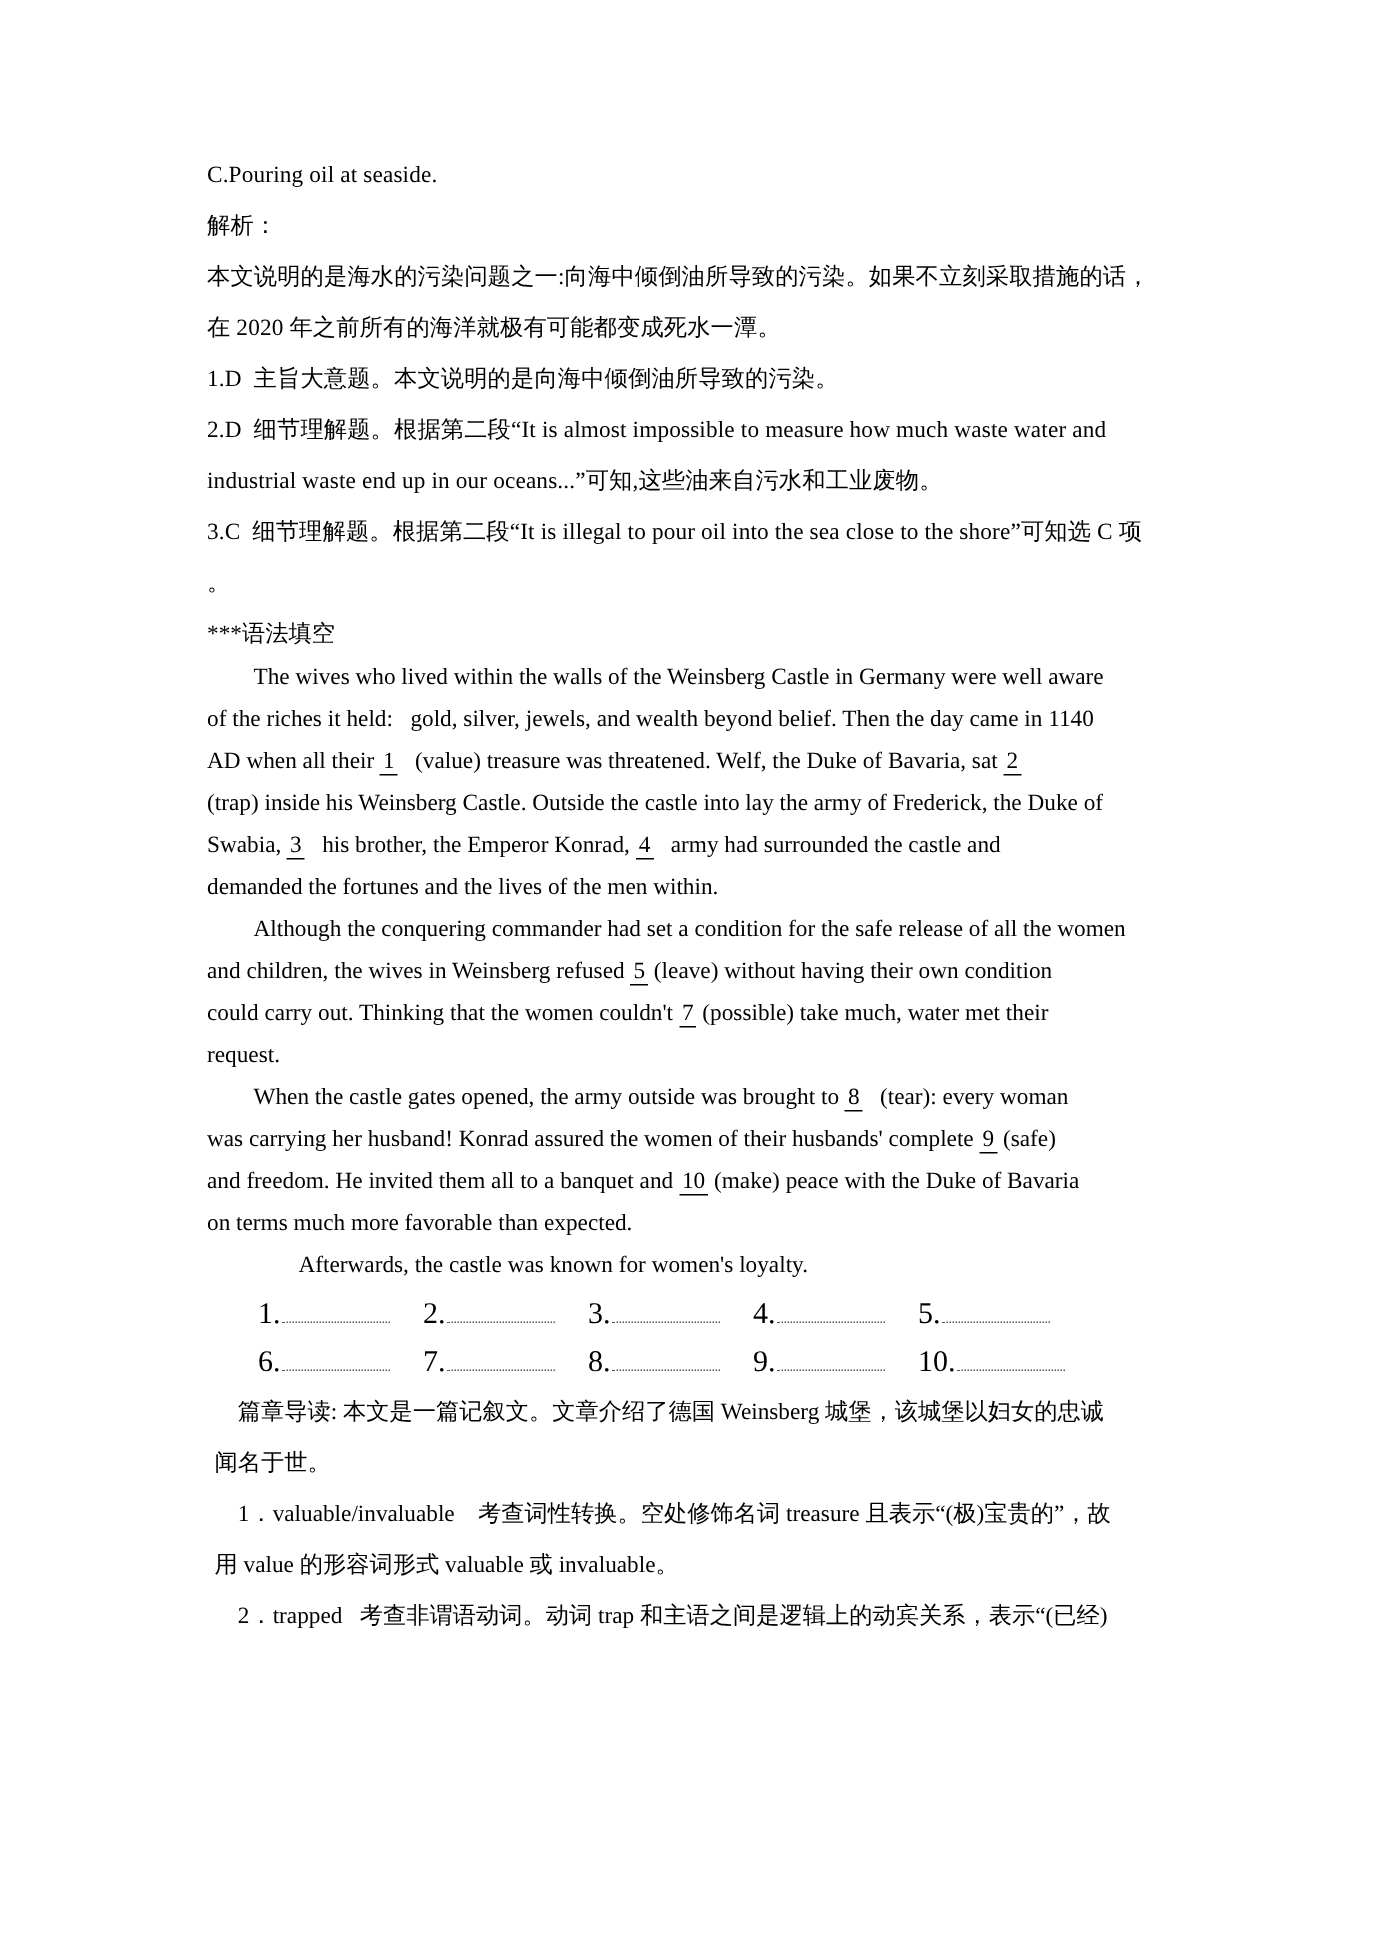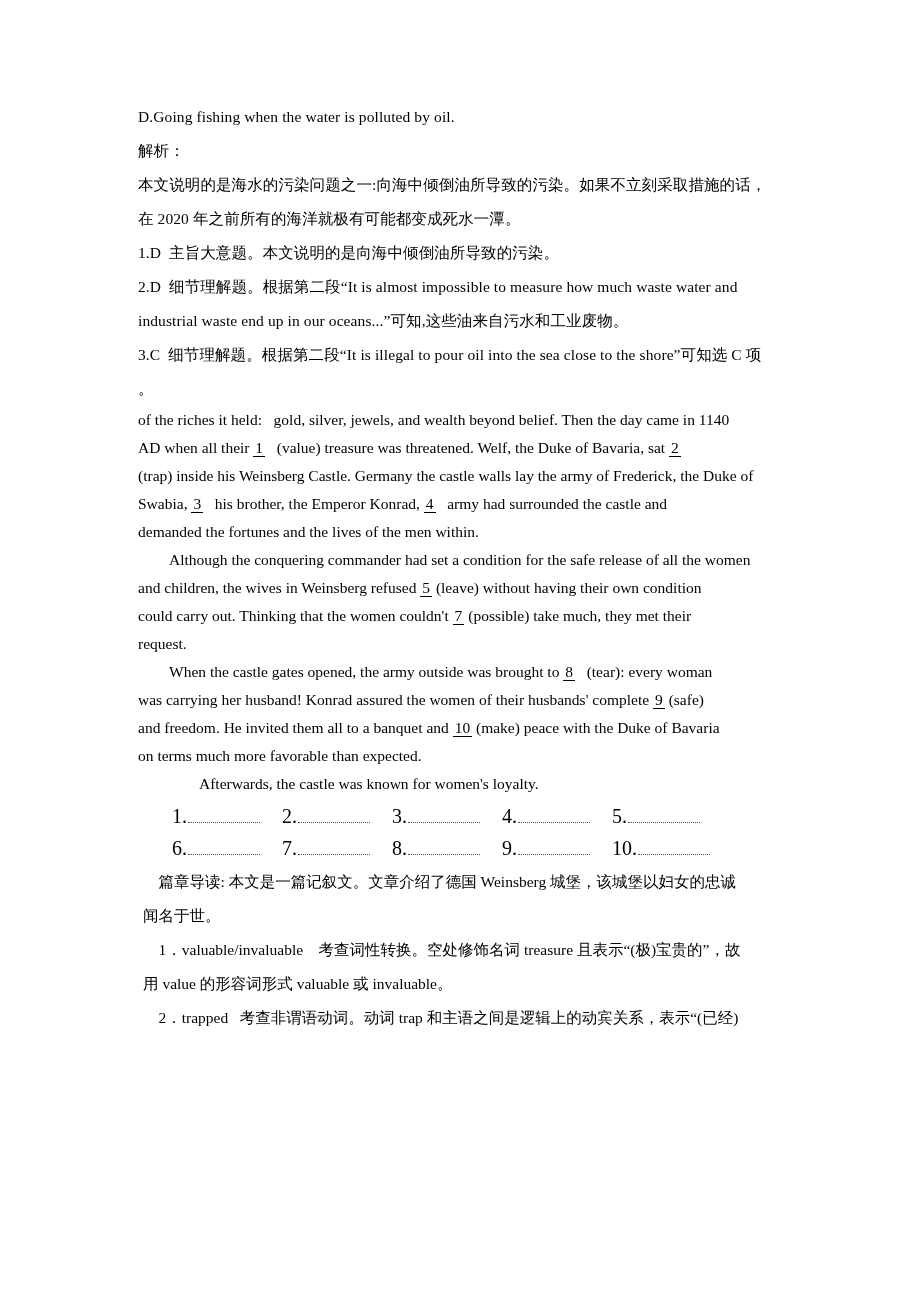--- a/index.html
+++ b/index.html
@@ -95,44 +95,46 @@
     text-align: justify;
     white-space: pre-wrap;
   }
 </style>
 </head>
 <body>
 
 <div class="page">
   <div class="content">
 
-    <p class="loose-line">D.Going fishing when the water is polluted by oil.</p>
+    <p class="loose-line">C.Pouring oil at seaside.</p>
 
 
     <p class="loose-line">解析：</p>
 
     <p class="loose-line">本文说明的是海水的污染问题之一:向海中倾倒油所导致的污染。如果不立刻采取措施的话，</p>
     <p class="loose-line">在 2020 年之前所有的海洋就极有可能都变成死水一潭。</p>
 
     <p class="loose-line">1.D  主旨大意题。本文说明的是向海中倾倒油所导致的污染。</p>
     <p class="loose-line">2.D  细节理解题。根据第二段“It is almost impossible to measure how much waste water and</p>
     <p class="loose-line">industrial waste end up in our oceans...”可知,这些油来自污水和工业废物。</p>
     <p class="loose-line">3.C  细节理解题。根据第二段“It is illegal to pour oil into the sea close to the shore”可知选 C 项</p>
     <p class="loose-line">。</p>
 
+    <p class="sec-heading">***语法填空</p>
 
+    <p class="dense-para">        The wives who lived within the walls of the Weinsberg Castle in Germany were well aware</p>
     <p class="dense-para">of the riches it held:   gold, silver, jewels, and wealth beyond belief. Then the day came in 1140</p>
     <p class="dense-para"><span>AD when all their </span><span class="blank-num">1</span><span>   (value) treasure was threatened. Welf, the Duke of Bavaria, sat </span><span class="blank-num">2</span></p>
-    <p class="dense-para">(trap) inside his Weinsberg Castle. Germany the castle walls lay the army of Frederick, the Duke of</p>
+    <p class="dense-para">(trap) inside his Weinsberg Castle. Outside the castle into lay the army of Frederick, the Duke of</p>
     <p class="dense-para"><span>Swabia, </span><span class="blank-num">3</span><span>   his brother, the Emperor Konrad, </span><span class="blank-num">4</span><span>   army had surrounded the castle and</span></p>
     <p class="dense-para">demanded the fortunes and the lives of the men within.</p>
 
     <p class="dense-para">        Although the conquering commander had set a condition for the safe release of all the women</p>
     <p class="dense-para"><span>and children, the wives in Weinsberg refused </span><span class="blank-num">5</span><span> (leave) without having their own condition</span></p>
-    <p class="dense-para"><span>could carry out. Thinking that the women couldn't </span><span class="blank-num">7</span><span> (possible) take much, they met their</span></p>
+    <p class="dense-para"><span>could carry out. Thinking that the women couldn't </span><span class="blank-num">7</span><span> (possible) take much, water met their</span></p>
     <p class="dense-para">request.</p>
 
     <p class="dense-para"><span>        When the castle gates opened, the army outside was brought to </span><span class="blank-num">8</span><span>   (tear): every woman</span></p>
     <p class="dense-para"><span>was carrying her husband! Konrad assured the women of their husbands' complete </span><span class="blank-num">9</span><span> (safe)</span></p>
     <p class="dense-para"><span>and freedom. He invited them all to a banquet and </span><span class="blank-num">10</span><span> (make) peace with the Duke of Bavaria</span></p>
     <p class="dense-para">on terms much more favorable than expected.</p>
 
     <p class="dense-para indent">        Afterwards, the castle was known for women's loyalty.</p>
 
     <p class="slots-row"><span class="slot"><span class="slot-label">1.</span><span class="slot-rule"></span></span><span class="slot-gap"></span><span class="slot"><span class="slot-label">2.</span><span class="slot-rule"></span></span><span class="slot-gap"></span><span class="slot"><span class="slot-label">3.</span><span class="slot-rule"></span></span><span class="slot-gap"></span><span class="slot"><span class="slot-label">4.</span><span class="slot-rule"></span></span><span class="slot-gap"></span><span class="slot"><span class="slot-label">5.</span><span class="slot-rule"></span></span></p>

